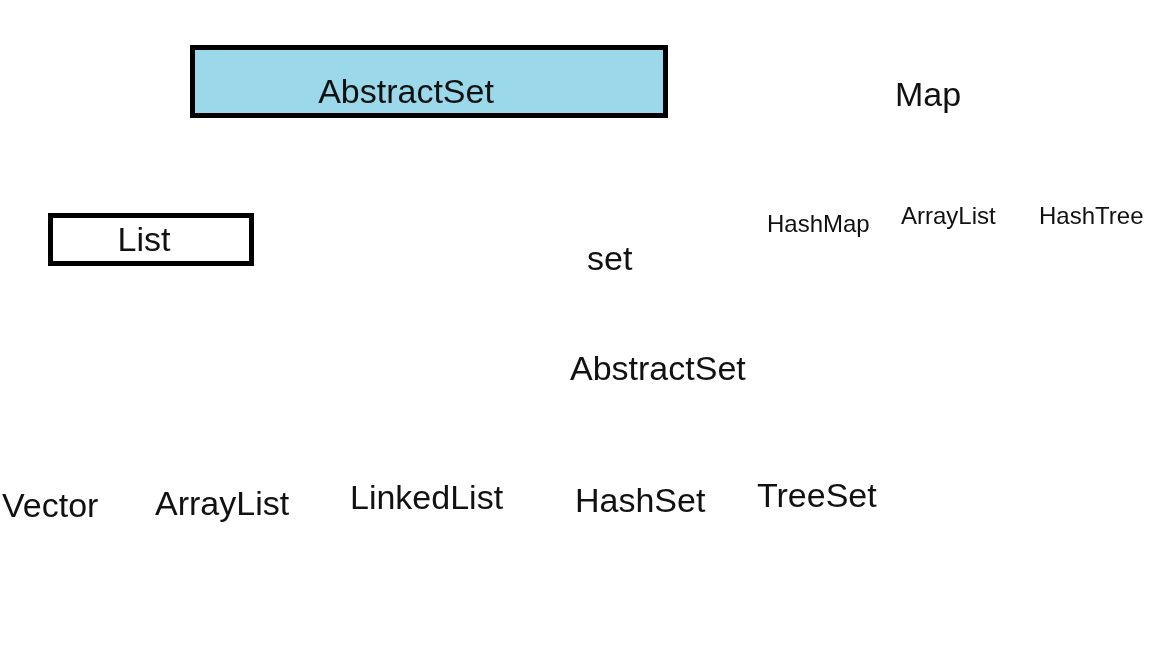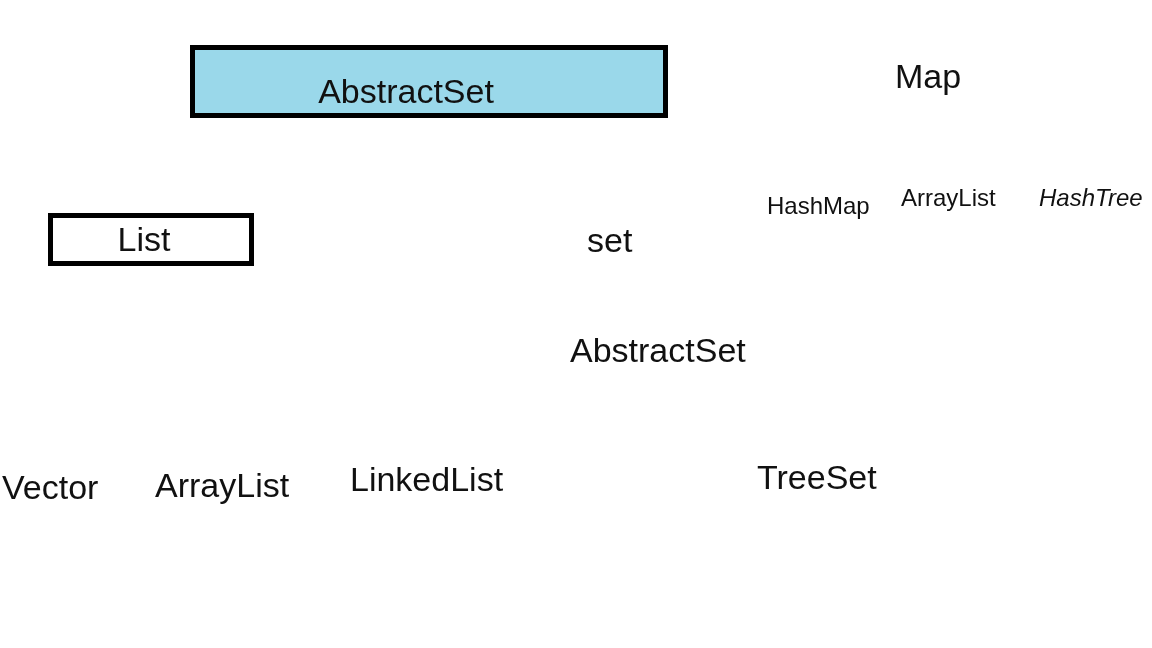--- a/index.html
+++ b/index.html
@@ -15,20 +15,21 @@
     overflow: hidden;
     font-family: "Liberation Sans", sans-serif;
     color: #111111;
   }
   .t {
     position: absolute;
     font-size: 34px;
     line-height: 1.2;
     white-space: nowrap;
     color: #111111;
+    margin-top: 18px;
   }
   .t-small {
     font-size: 24px;
   }
   .box {
     position: absolute;
     box-sizing: border-box;
     border: 5px solid #000000;
   }
   .collection-box {
@@ -59,21 +60,21 @@
     left: 0;
     right: 14px;
     top: 1px;
     text-align: center;
     font-size: 34px;
     line-height: 1.2;
   }
   .map-label        { left: 895px;  top: 56px;  }
   .hashmap-label    { left: 767px;  top: 192px; }
   .hashtable-label  { left: 901px;  top: 184px; }
-  .hashtree-label   { left: 1039px; top: 184px; font-style: italic; }
+  .hashtree-label   { left: 1039px; top: 184px; }
   .set-label        { left: 587px;  top: 220px; }
   .abstractlist-label { left: 70px;  top: 347px; }
   .abstractset-label  { left: 570px; top: 330px; }
   .vector-label     { left: 2px;   top: 467px; }
   .arraylist-label  { left: 155px; top: 465px; }
   .linkedlist-label { left: 350px; top: 459px; }
   .hashset-label    { left: 575px; top: 462px; }
   .treeset-label    { left: 757px; top: 457px; }
 </style>
 </head>
@@ -95,15 +96,16 @@
     <span class="box-label">List</span>
   </div>
 
   <span class="t set-label">set</span>
 
   <span class="t abstractset-label">AbstractSet</span>
 
   <span class="t vector-label">Vector</span>
   <span class="t arraylist-label">ArrayList</span>
   <span class="t linkedlist-label">LinkedList</span>
+  <span class="t hashset-label">HashSet</span>
   <span class="t treeset-label">TreeSet</span>
 
 </div>
 
 </body></html>

